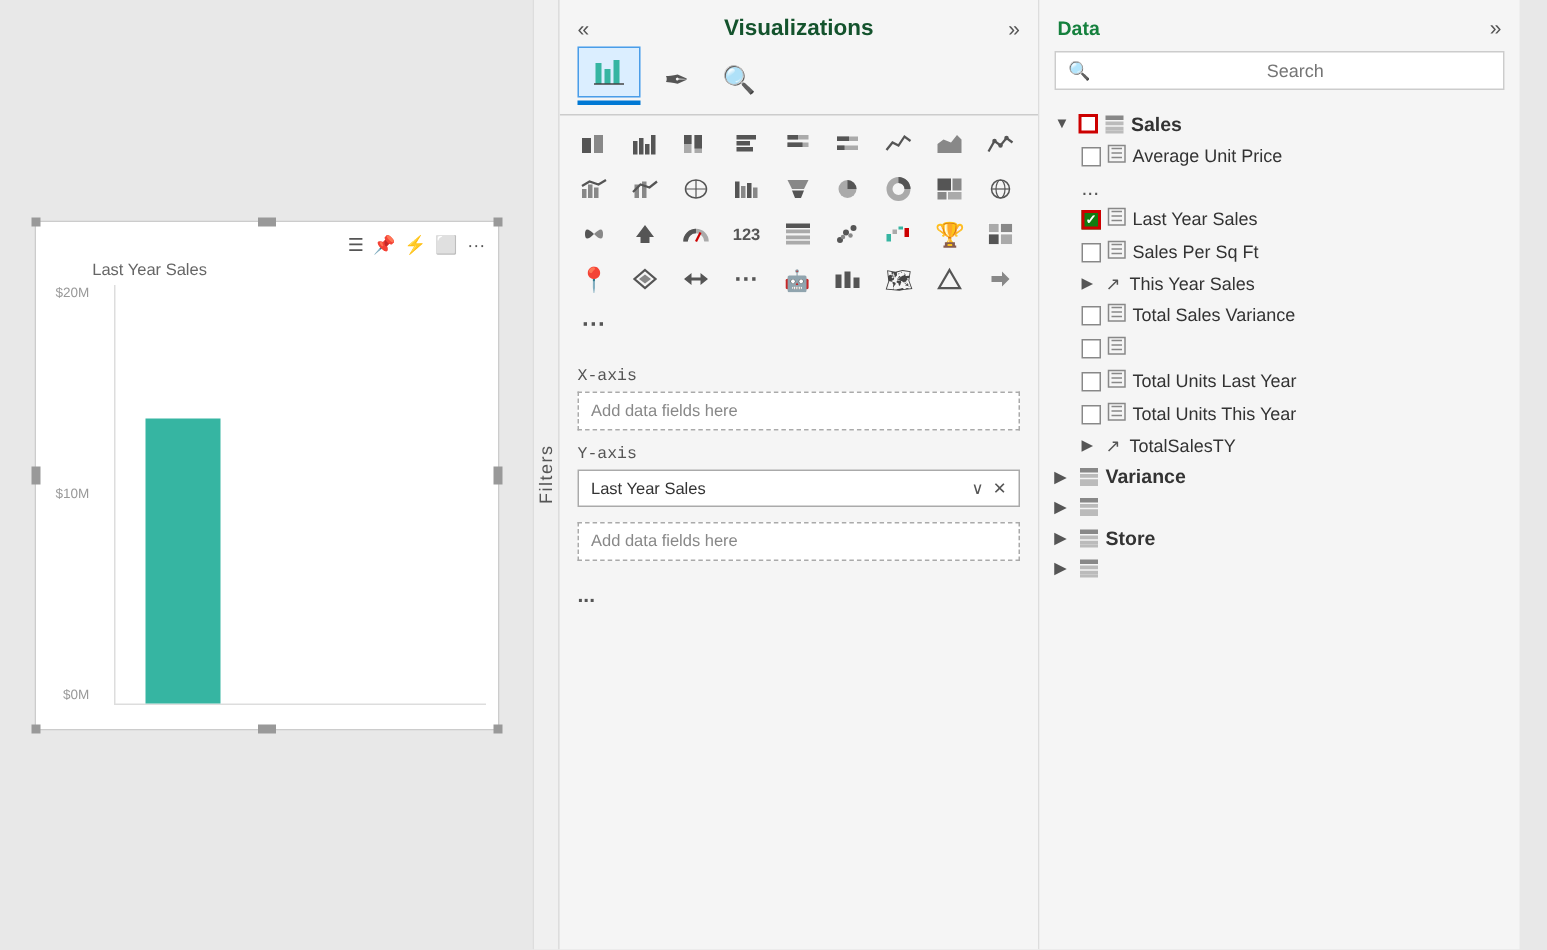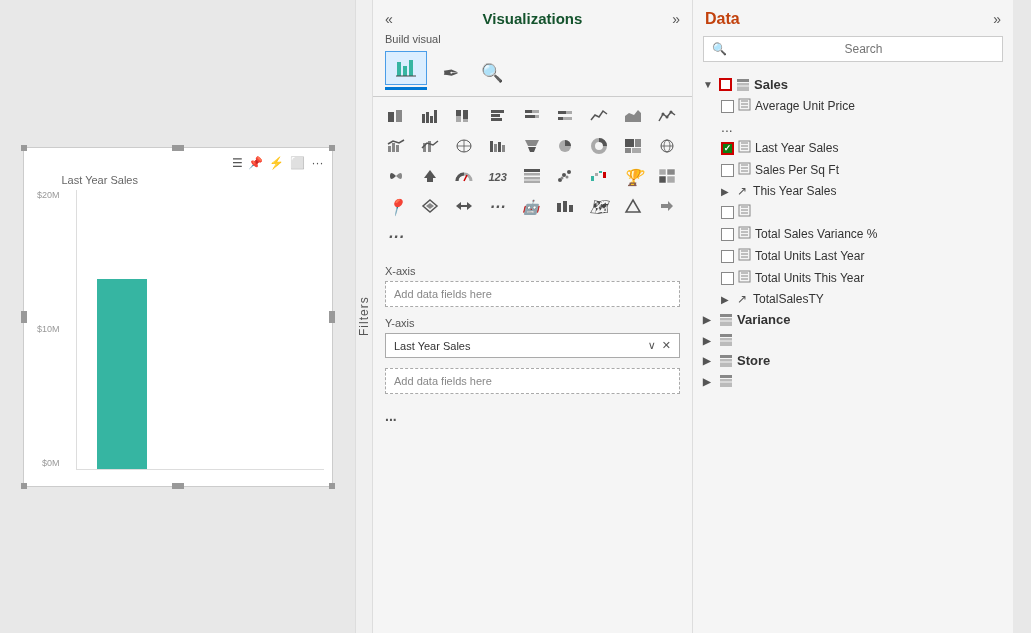--- a/index.html
+++ b/index.html
@@ -139,37 +139,37 @@
     .viz-grid-item {
       width: 30px;
       height: 28px;
       display: flex;
       align-items: center;
       justify-content: center;
       cursor: pointer;
       border-radius: 2px;
       font-size: 14px;
       color: #444;
-      font-style: italic;
     }
     .viz-grid-item svg { width: 18px; height: 18px; }
 
     .viz-fields {
       flex: 1;
       overflow-y: auto;
       padding: 8px 12px;
     }
     .field-section {
       margin-bottom: 10px;
     }
     .field-label {
       font-size: 11px;
       color: #555;
       margin-bottom: 4px;
       font-weight: 500;
+      font-family: Liberation Mono, monospace;
     }
     .field-drop {
       border: 1px dashed #aaa;
       padding: 6px 8px;
       font-size: 11px;
       color: #888;
       background: white;
       cursor: pointer;
     }
     .field-filled {
@@ -203,23 +203,23 @@
       flex-direction: column;
       overflow: hidden;
     }
     .data-header {
       display: flex;
       align-items: center;
       justify-content: space-between;
       padding: 10px 12px 8px;
     }
     .data-header-title {
-      font-size: 16px;
+      font-size: 13px;
       font-weight: 600;
-      color: #c2410c;
+      color: #15803d;
     }
     .search-box {
       margin: 0 10px 8px;
       display: flex;
       align-items: center;
       border: 1px solid #ccc;
       background: white;
       padding: 5px 8px;
       gap: 6px;
     }
@@ -337,21 +337,20 @@
 <div class="filters-tab">
   <span>Filters</span>
 </div>
 
 <div class="viz-panel">
   <div class="viz-header">
     <span style="font-size:14px;color:#555;cursor:pointer;">«</span>
     <span class="viz-header-title">Visualizations</span>
     <span style="font-size:14px;color:#555;cursor:pointer;">»</span>
   </div>
-  <div class="viz-build-visual">Build visual</div>
 
   <div style="display:flex;align-items:flex-end;padding:0 12px 0;gap:6px;border-bottom:1px solid #ccc;padding-bottom:6px;">
     <div style="display:flex;flex-direction:column;align-items:center;">
       <div style="width:42px;height:34px;background:#dbeeff;border:1px solid #4a9de8;display:flex;align-items:center;justify-content:center;font-size:18px;">
         <svg width="22" height="20" viewBox="0 0 22 20">
             <rect x="2" y="4" width="4" height="14" fill="#36b5a2"></rect>
             <rect x="8" y="8" width="4" height="10" fill="#36b5a2"></rect>
             <rect x="14" y="2" width="4" height="16" fill="#36b5a2"></rect>
             <line x1="1" y1="18" x2="21" y2="18" stroke="#444" stroke-width="1"></line>
           </svg>
@@ -679,33 +678,33 @@
     <div class="tree-item child">
       <div class="checkbox"></div>
       <span class="sigma-icon">
         <svg width="13" height="13" viewBox="0 0 13 13">
             <rect x="1" y="1" width="11" height="11" fill="none" stroke="#888" stroke-width="1"></rect>
             <line x1="3" y1="3" x2="10" y2="3" stroke="#888" stroke-width="1"></line>
             <line x1="3" y1="6" x2="10" y2="6" stroke="#888" stroke-width="1"></line>
             <line x1="3" y1="9" x2="10" y2="9" stroke="#888" stroke-width="1"></line>
           </svg>
       </span>
+      <span class="item-text">Total Sales Variance</span>
     </div>
 
     <div class="tree-item child">
       <div class="checkbox"></div>
       <span class="sigma-icon">
         <svg width="13" height="13" viewBox="0 0 13 13">
             <rect x="1" y="1" width="11" height="11" fill="none" stroke="#888" stroke-width="1"></rect>
             <line x1="3" y1="3" x2="10" y2="3" stroke="#888" stroke-width="1"></line>
             <line x1="3" y1="6" x2="10" y2="6" stroke="#888" stroke-width="1"></line>
             <line x1="3" y1="9" x2="10" y2="9" stroke="#888" stroke-width="1"></line>
           </svg>
       </span>
-      <span class="item-text">Total Sales Variance %</span>
     </div>
 
     <div class="tree-item child">
       <div class="checkbox"></div>
       <span class="sigma-icon">
         <svg width="13" height="13" viewBox="0 0 13 13">
             <rect x="1" y="1" width="11" height="11" fill="none" stroke="#888" stroke-width="1"></rect>
             <line x1="3" y1="3" x2="10" y2="3" stroke="#888" stroke-width="1"></line>
             <line x1="3" y1="6" x2="10" y2="6" stroke="#888" stroke-width="1"></line>
             <line x1="3" y1="9" x2="10" y2="9" stroke="#888" stroke-width="1"></line>

